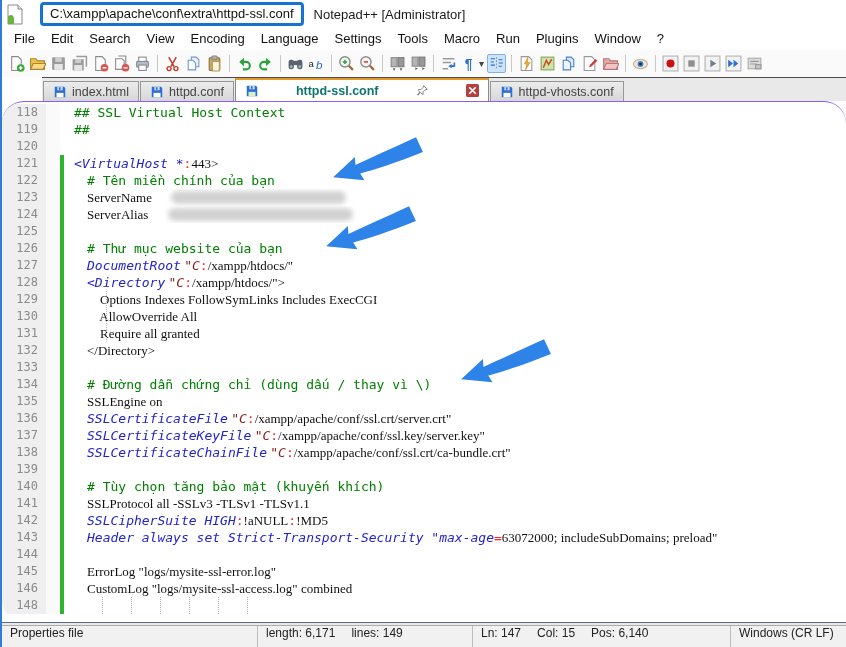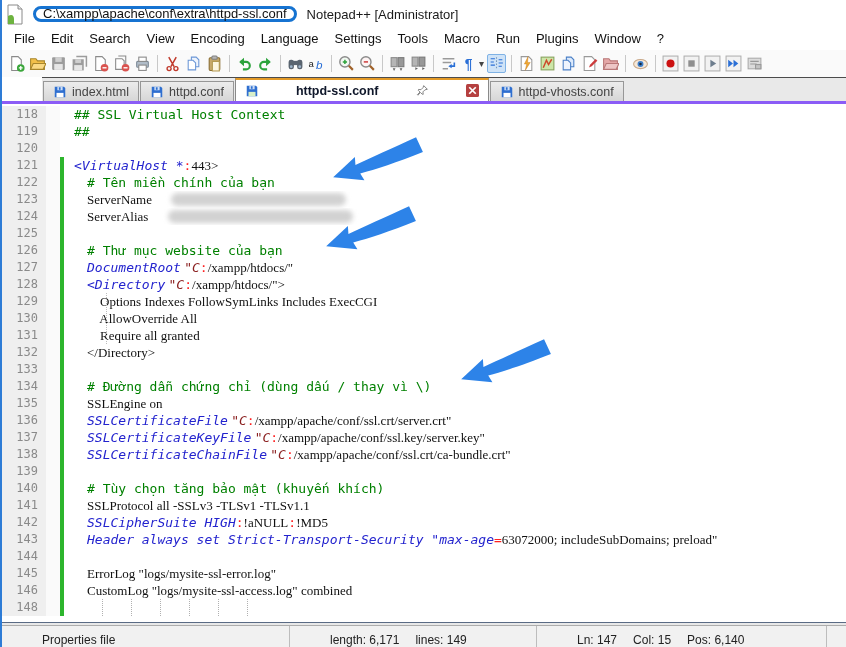--- a/index.html
+++ b/index.html
@@ -4,22 +4,22 @@
 <style>
   * { margin:0; padding:0; box-sizing:border-box; }
   html,body { width:846px; height:647px; overflow:hidden; background:#fff;
               font-family:"Liberation Sans", sans-serif; }
   .window { position:relative; width:846px; height:647px; background:#fff;
             border-left:2px solid #2e7cd6; display:flex; flex-direction:column; overflow:hidden; }
 
   
   .titlebar { height:28px; display:flex; align-items:center; background:#fff; flex:0 0 28px; }
   .titlebar .appicon { width:18px; height:21px; margin-left:4px; flex:0 0 18px; }
-  .pathbox { margin-left:9px; border:3px solid #1673d1; border-radius:10px; padding:0 7px;
-             height:16px; line-height:18px; display:flex; align-items:center;
+  .pathbox { margin-left:16px; border:3px solid #1673d1; border-radius:4px; padding:0 7px;
+             height:24px; line-height:18px; display:flex; align-items:center;
              font-size:13px; color:#111; background:#fff; }
   .apptitle { margin-left:10px; font-size:13px; color:#1a1a1a; }
 
   
   .menubar { height:22px; display:flex; align-items:flex-start; background:#fff; flex:0 0 22px; padding-left:4px; }
   .menuitem { padding:0 8px; font-size:13px; color:#111; height:22px; line-height:22px; }
 
   
   .toolbar { height:27px; flex:0 0 27px; background:#fafafa; display:flex; align-items:center; padding-left:4px; }
   .tbi { width:19px; height:19px; display:inline-flex; align-items:center; justify-content:center; margin:0 1px; }
@@ -29,26 +29,26 @@
   .tbcaret { font-size:10px; color:#444; margin:0 2px 0 -1px; }
 
   
   .tabbar { height:24px; flex:0 0 24px; background:#e9e9e9; border-top:1px solid #4c4c4c;
             display:flex; align-items:flex-end; padding-left:1px;margin-left:40px; }
   .tab { display:flex; align-items:center; gap:5px; padding:0 9px; height:20px;
          background:linear-gradient(#ececec,#d6d6d6); border:1px solid #979797; border-bottom:none;
          font-size:12.5px; color:#444; margin-right:1px; }
   .tab .tabicon svg { width:14px; height:14px; display:block; }
   .tab.active { height:23px; background:#fff; border:1px solid #8a8a8a; border-top:2px solid #e39a28;
-                border-bottom:none; color:#0f172a; font-weight:bold;gap:37px; }
+                border-bottom:none; color:#0f766e; font-weight:bold;gap:37px; }
   .tabclose svg { width:13px; height:13px; display:block; }
   .tabpin svg { width:13px; height:13px; display:block; }
 
   
-  .editor { flex:1 1 auto; position:relative; background:#fff; overflow:hidden; border-top:3px solid #8b5cf6; }
+  .editor { flex:1 1 auto; position:relative; background:#fff; overflow:hidden; border-top:1px solid #8b5cf6;border-radius:22px; }
   .rows { padding-top:2px; }
   .crow { display:flex; height:17px; line-height:17px; font-family:"DejaVu Sans Mono","Liberation Mono",monospace; font-size:13px; }
   .cnum { flex:0 0 44px; text-align:right; padding-right:8px; background:#efefef; color:#8a8a8a; font-size:12px; }
   .cbm  { flex:0 0 14px; background:#fafafa; }
   .cchg { flex:0 0 4px; background:transparent; }
   .cchg.on { background:var(--changed-marker); }
   .ctxt { flex:1 1 auto; white-space:pre; padding-left:10px; overflow:hidden; color:var(--text); }
   .ctxt.cur { background:var(--current-line-bg); }
   .tk-c { color:var(--comment); }
   .tk-k { color:var(--keyword); font-style:italic; }
@@ -62,21 +62,21 @@
   .vguide { position:absolute; left:104px; top:189px; height:51px; width:0; border-left:1px dotted #bdbdbd; }
 
   
   .arr { position:absolute; width:96px; height:32px; transform:rotate(-18deg); z-index:6; }
   .arr svg { width:100%; height:100%; overflow:visible; }
 
   
   .bottomsep { height:3px; flex:0 0 3px; background:#e8e8e8; border-top:1px solid #5a6b85; }
   .statusbar { height:22px; flex:0 0 22px; background:#f1f1f1; border-top:1px solid #adadad;
                display:flex; align-items:center; font-size:12px; color:#222; }
-  .scell { height:100%; display:flex; align-items:flex-end; padding-left:8px; border-right:1px solid #bdbdbd; gap:16px;margin-left:32px; }
+  .scell { height:100%; display:flex; align-items:flex-start; padding-left:8px; border-right:1px solid #bdbdbd; gap:16px; }
   .scell1 { flex:0 0 256px; }
   .scell2 { flex:0 0 215px; }
   .scell3 { flex:0 0 258px; }
   .scell4 { flex:1 1 auto; border-right:none; }
 </style>
 </head>
 <body>
 
 <div class="window">
 

